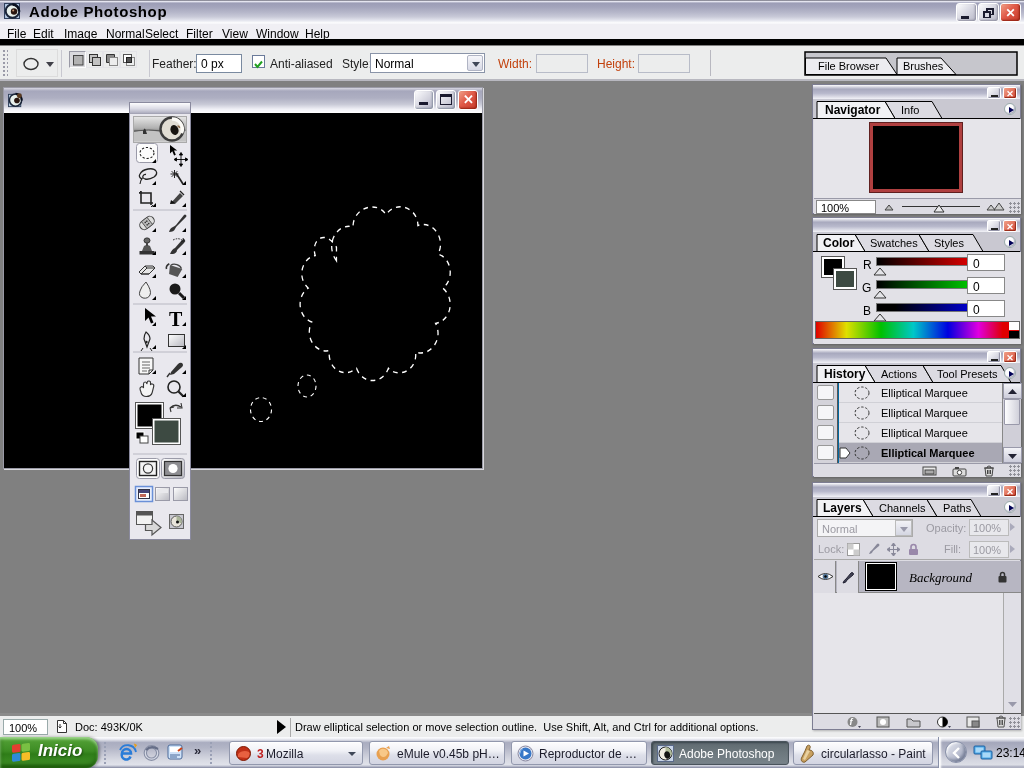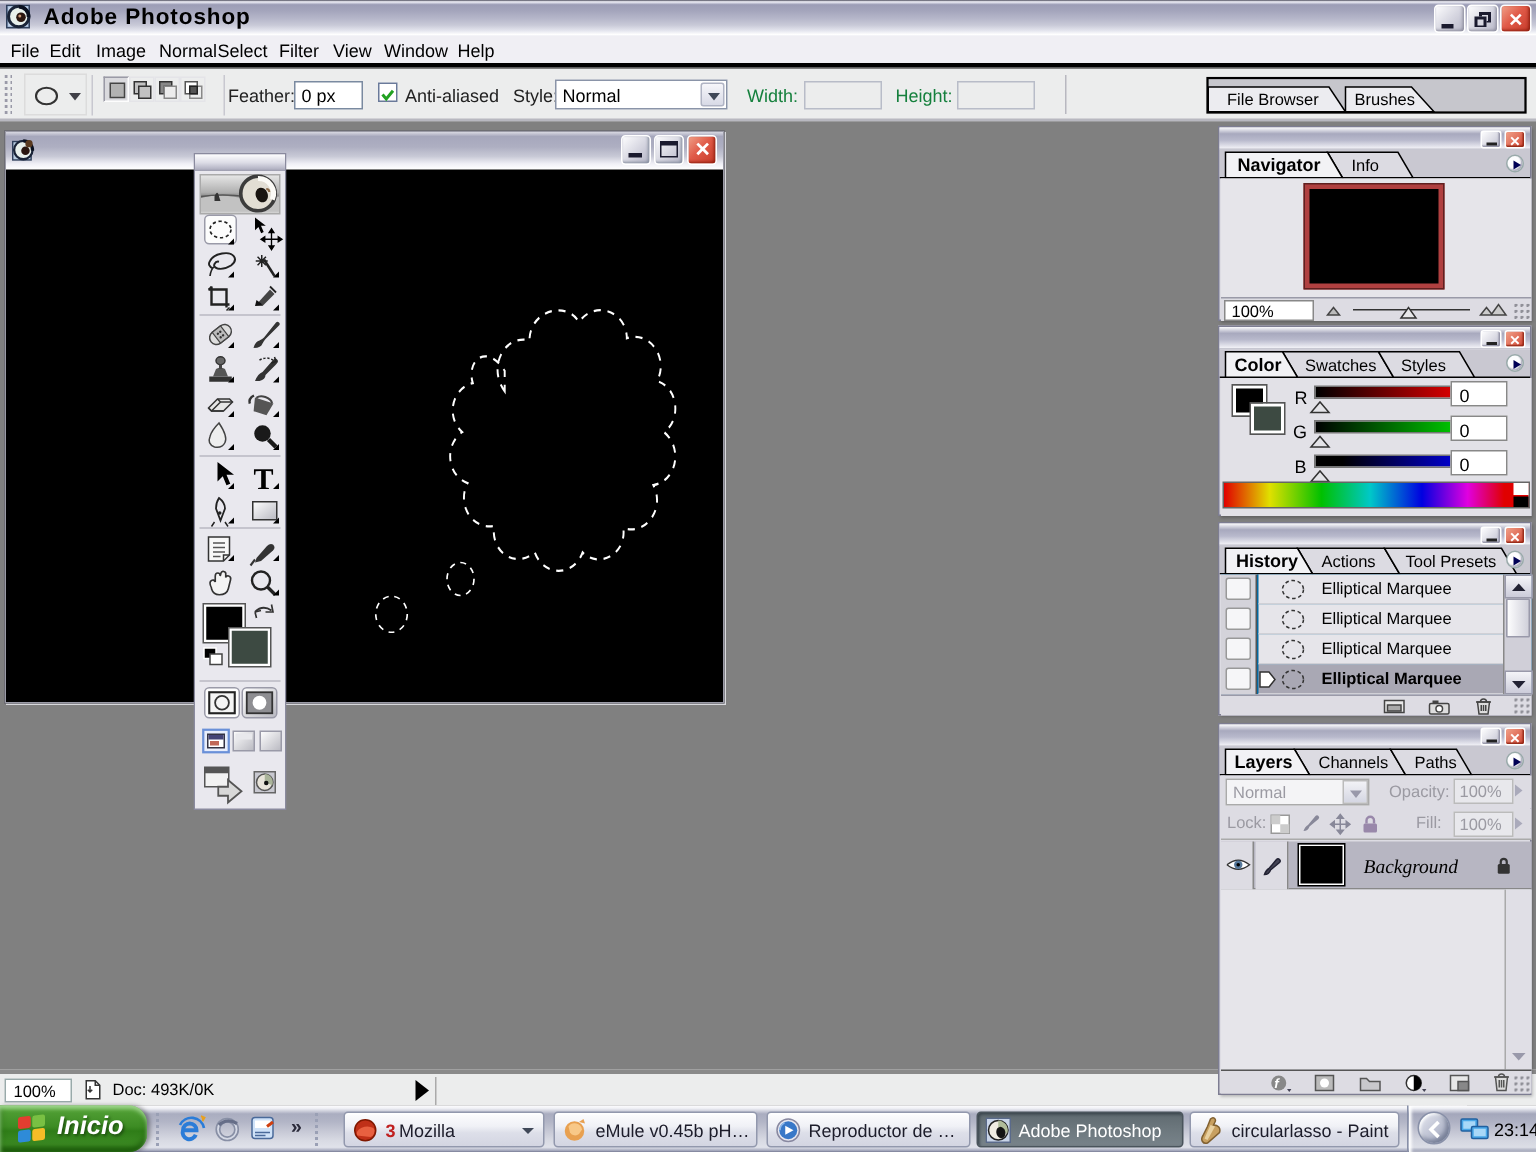--- a/index.html
+++ b/index.html
@@ -8,30 +8,30 @@
 
 
 #titlebar { left:0; top:0; width:1024px; height:24px;
   background:linear-gradient(to bottom,#484858 0%,#f2f2fa 5%,#9c9db6 13%,#a4a5bc 30%,#b6b7ca 52%,#c9cad8 70%,#e4e5ee 85%,#ffffff 96%,#eeeef4 100%); }
 #pstitleicon { left:4px; top:3px; width:18px; height:18px; }
 #titletext { left:29px; top:3px; font-size:15px; font-weight:bold; color:#000; letter-spacing:0.6px; }
 .capbtn { top:3px; width:21px; height:19px; border-radius:3px; border:1px solid #fff; font-size:11px; }
 .capsilver { background:linear-gradient(135deg,#fdfdfe 0%,#d8d8e2 50%,#b8b8c8 100%); box-shadow:inset -1px -1px 2px #9090a0; }
 .capred { background:linear-gradient(135deg,#f0a088 0%,#e05a48 45%,#c63a2a 100%); box-shadow:inset -1px -1px 2px #902010; }
 
-#menubar { left:0; top:24px; width:1024px; height:21px; background:#f0eff4; border-bottom:3px solid #000000; }
+#menubar { left:0; top:24px; width:1024px; height:21px; background:#f0eff4; border-bottom:6px solid #000000; }
 .menuitem { position:absolute; top:3px; font-size:12px; color:#000; }
 
 #optionsbar { left:0; top:46px; width:1024px; height:35px; background:#eceded; border-bottom:2px solid #b8b8c0; }
 
 #workspace { left:0; top:81px; width:1024px; height:635px; background:#808080; }
 
 #statusbar { left:0; top:713px; width:1024px; height:24px; background:#eceded; border-top:3px solid #8a8a8a; font-size:11px; color:#000; }
 .optlabel { font-size:12px; color:#222; }
-.optlabel.dim { color:#15803d; }
+.optlabel.dim { color:#c2410c; }
 .optfield { height:19px; background:#fff; border:1px solid #7a8aa0; font-size:12px; padding:2px 0 0 4px; }
 .optfield.dimf { background:#eceded; border-color:#b8bcc8; }
 .modebtns { display:flex; }
 .modebtn { width:17px; height:17px; background:#eceded; border:1px solid #e4e4e8; }
 .mb-pressed { background:#dadade; border:1px solid #9a9aa6; border-right-color:#fdfdfd; border-bottom-color:#fdfdfd; }
 
 
 #docwin { left:3px; top:87px; width:480px; height:382px; background:#000; border:1px solid #9a9aa6; box-shadow:1px 1px 0 #d8d8dc; }
 #doctitle { left:0; top:0; width:478px; height:25px;
   background:linear-gradient(to bottom,#d8d8e2 0%,#a6a7bc 12%,#aeafc2 40%,#c8c9d6 65%,#f0f0f6 85%,#ffffff 100%); }
@@ -173,20 +173,21 @@
   <div class="abs" id="statusbar">
     <div class="abs" style="left:3px;top:3px;width:45px;height:16px;background:#fff;border:1px solid #9aa;font-size:11px;padding:2px 0 0 5px;">100%</div>
     <svg class="abs" style="left:56px;top:3px;" width="12" height="15" viewBox="0 0 12 15">
         <path d="M1.5 1.5 h6 l3 3 v9 h-9 Z" fill="#fff" stroke="#333"></path>
         <path d="M7.5 1.5 v3 h3" fill="none" stroke="#333"></path>
         <path d="M4 5 v4 M2.5 7.5 L4 9 L5.5 7.5" stroke="#333" fill="none"></path>
       </svg>
     <div class="abs" style="left:75px;top:5px;">Doc: 493K/0K</div>
     <div class="abs" style="left:277px;top:4px;width:0;height:0;border-top:7px solid transparent;border-bottom:7px solid transparent;border-left:9px solid #000;"></div>
     <div class="abs" style="left:290px;top:2px;width:1px;height:19px;background:#aaa;"></div>
+    <div class="abs" style="left:295px;top:5px;">Draw elliptical selection or move selection outline.&nbsp; Use Shift, Alt, and Ctrl for additional options.</div>
   </div>
   <div class="abs" id="docwin">
     <div class="abs" id="doctitle">
       <svg class="abs" style="left:4px;top:4px;" width="17" height="17" viewBox="0 0 18 18">
         <rect x="0.5" y="2.5" width="13" height="13" fill="#b8cce0" stroke="#30405c"></rect>
         <circle cx="8" cy="8.5" r="6.5" fill="#e8f0ec" stroke="#1a2438" stroke-width="1.6"></circle>
         <path d="M8 2 A6.5 6.5 0 0 1 14.5 9" fill="none" stroke="#0a1020" stroke-width="2.2"></path>
         <circle cx="9.5" cy="9" r="3" fill="#2a1610"></circle>
         <circle cx="12" cy="4" r="2.6" fill="#5a3a20"></circle>
       </svg>

